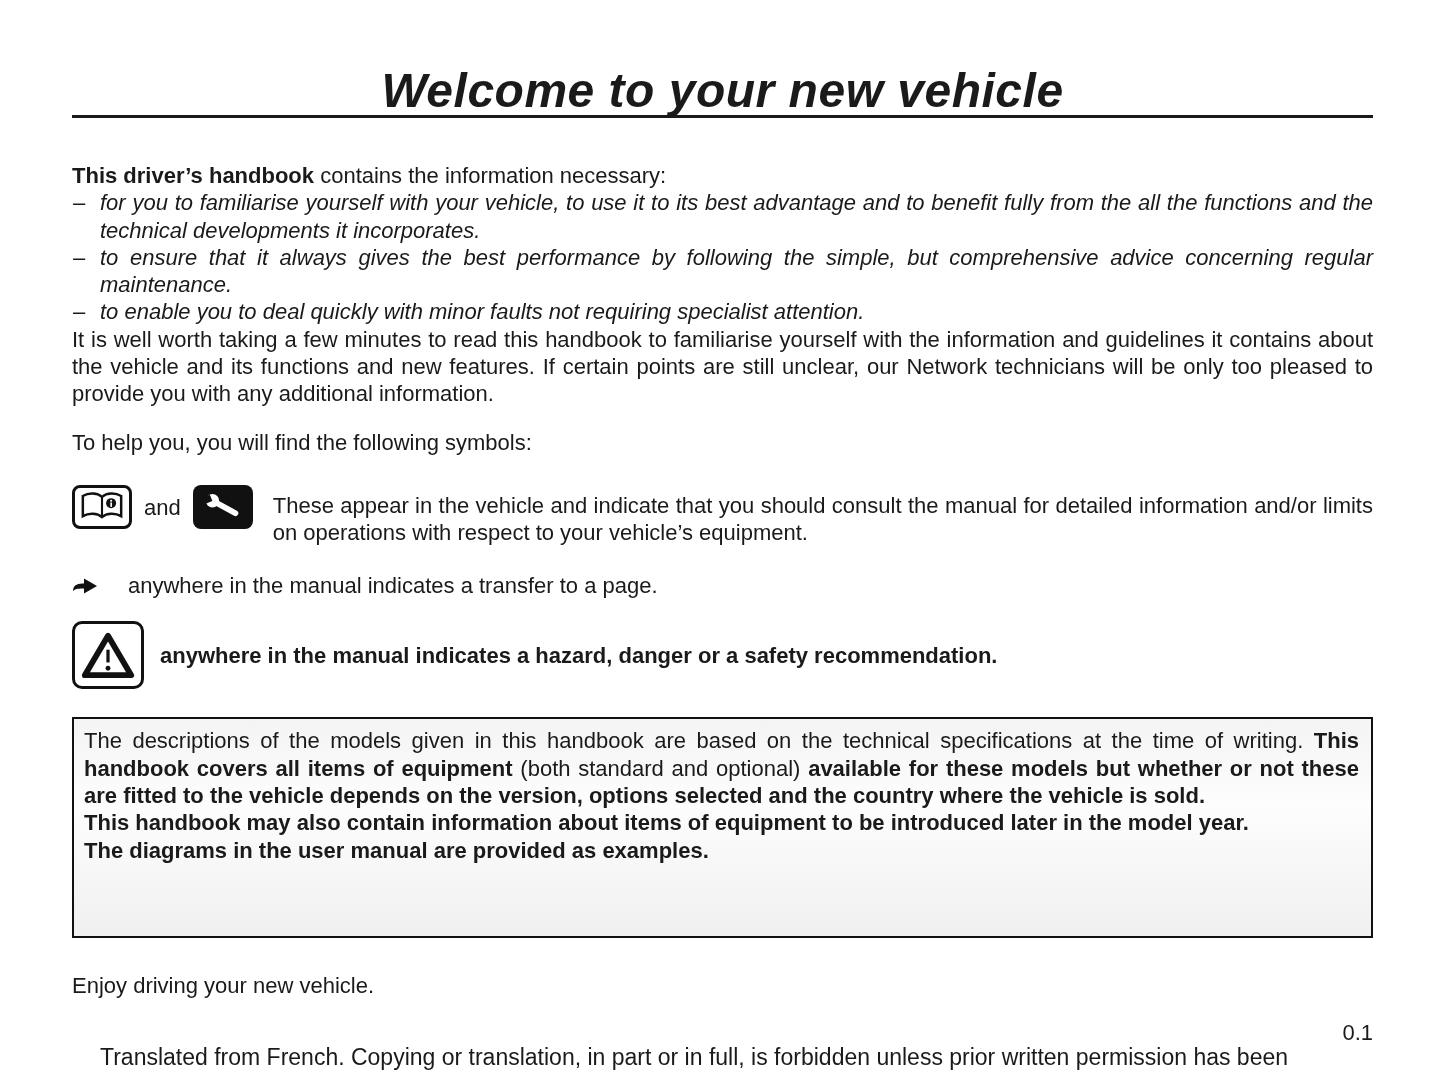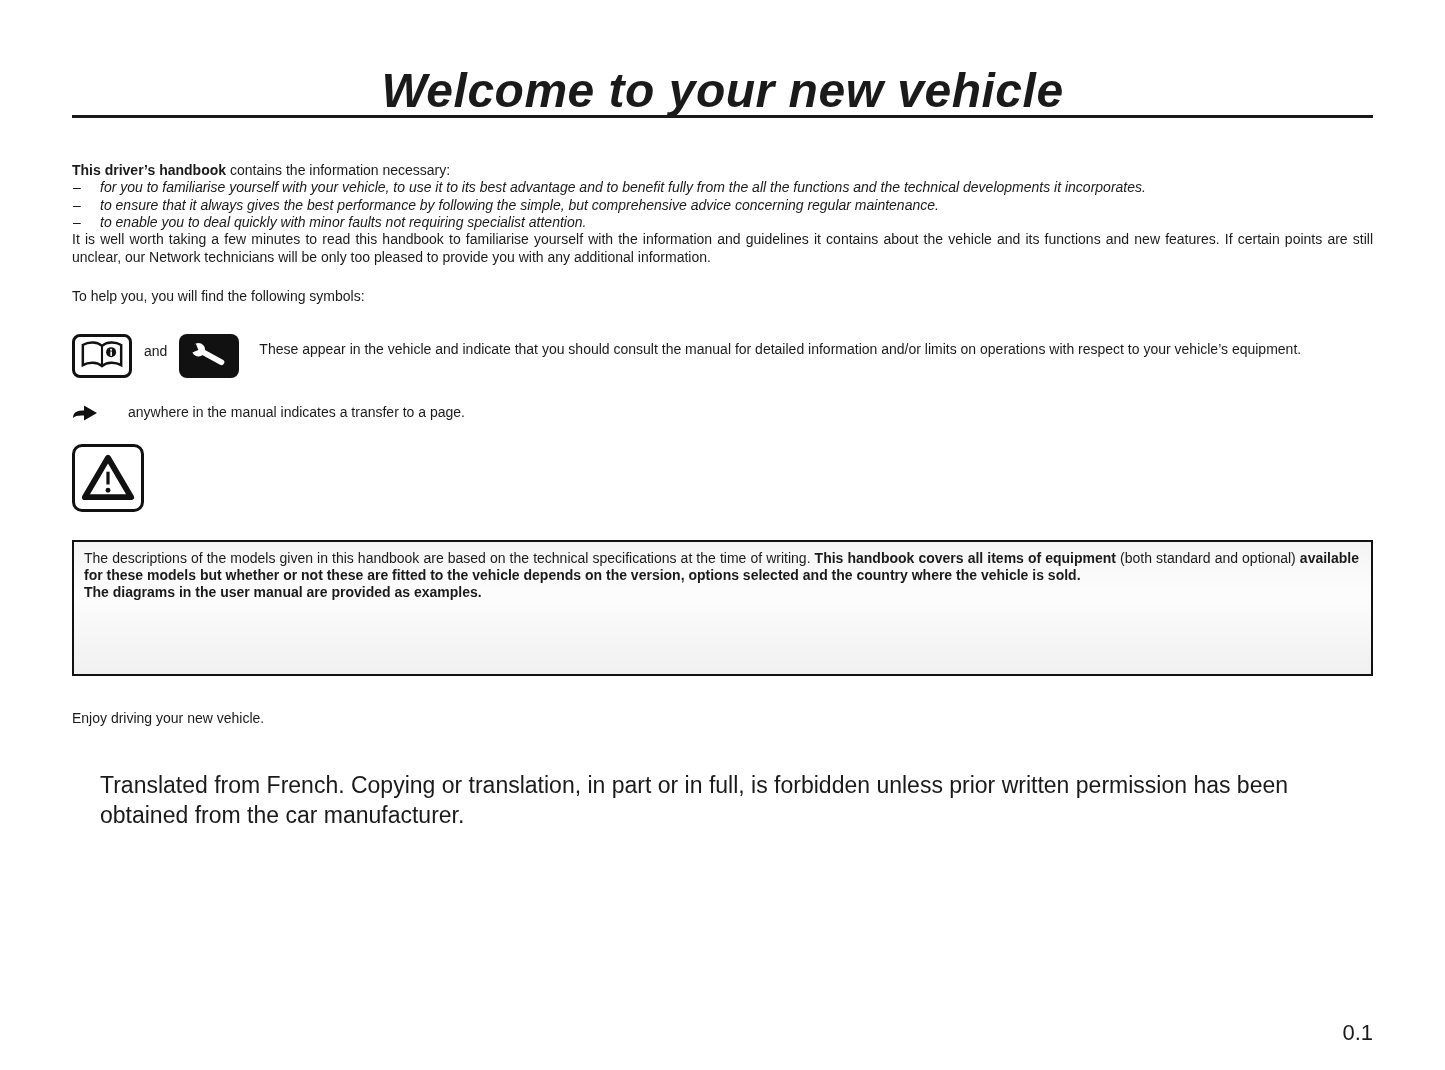--- a/index.html
+++ b/index.html
@@ -29,21 +29,21 @@
     font-size: 48px;
     line-height: 1.05;
     font-weight: bold;
     font-style: italic;
     letter-spacing: 0.5px;
     transform: translateY(14px);
     background: transparent;
   }
 
   
-  .body-text { font-size: 14px; line-height: 1.24; }
+  .body-text { font-size: 22px; line-height: 1.24; }
 
   .intro { margin-top: 44px; }
   .lead { margin: 0; }
   .bullets { margin: 0; font-style: italic; }
   .bullet {
     position: relative;
     padding-left: 28px;
     text-align: justify;
     margin: 0;
   }
@@ -186,24 +186,26 @@
   </div>
 
   <div class="symbol-row-3 body-text">
     <span class="icon-box warning">
       <svg viewBox="0 0 48 44" width="56" height="51" aria-hidden="true">
         <path d="M24 5 L44 39 L4 39 Z" fill="none" stroke="#111" stroke-width="5" stroke-linejoin="round"></path>
         <rect x="22.6" y="17" width="2.8" height="11" fill="#111"></rect>
         <circle cx="24" cy="33" r="2.1" fill="#111"></circle>
       </svg>
     </span>
+    <span class="warning-text">anywhere in the manual indicates a hazard, danger or a safety recommendation.</span>
   </div>
 
   <div class="notice-box body-text">
     <p class="notice-p1"><span>The descriptions of the models given in this handbook are based on the technical specifications at the time of writing. </span><span class="notice-bold">This handbook covers all items of equipment</span><span> (both standard and optional) </span><span class="notice-bold">available for these models but whether or not these are fitted to the vehicle depends on the version, options selected and the country where the vehicle is sold.</span></p>
+    <p class="notice-bold">This handbook may also contain information about items of equipment to be introduced later in the model year.</p>
     <p class="notice-bold">The diagrams in the user manual are provided as examples.</p>
   </div>
 
   <p class="closing body-text">Enjoy driving your new vehicle.</p>
 
   <p class="footer-note">Translated from French. Copying or translation, in part or in full, is forbidden unless prior written permission has been obtained from the car manufacturer.</p>
 
   <div class="page-number">0.1</div>
 
 </div>

